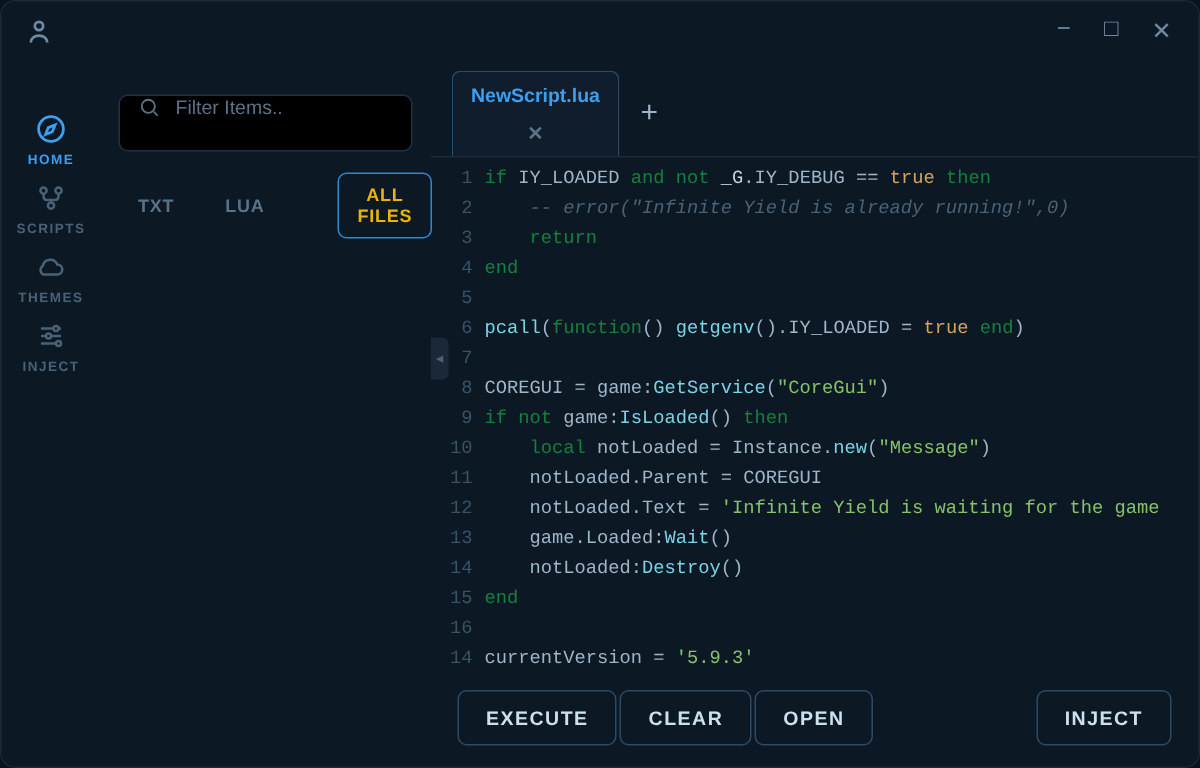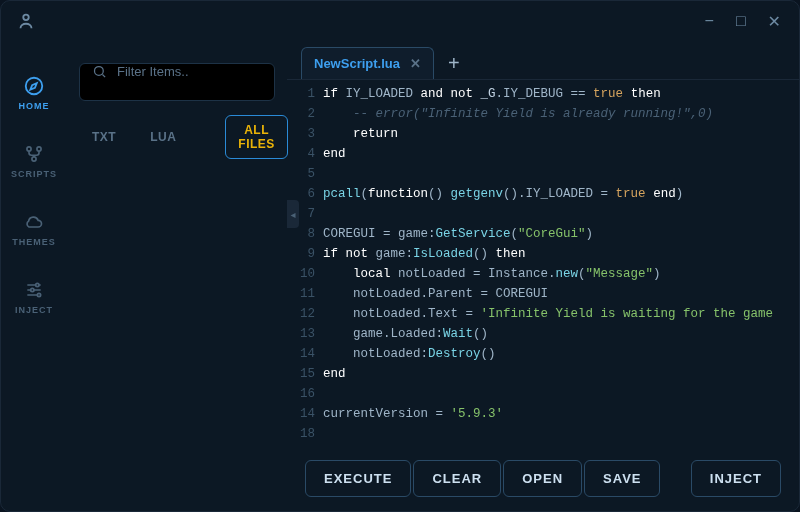--- a/index.html
+++ b/index.html
@@ -33,21 +33,21 @@
   }
   .win-controls { display:flex; gap:22px; color:#6d8aa3; }
   .win-controls span { cursor:pointer; }
   .body {
     flex:1; display:flex; overflow:hidden;
   }
   .nav {
     width: 66px;
     display:flex; flex-direction:column; 
     padding-top: 34px;
-    gap: 32px;
+    gap: 10px;
   }
   .nav-item {
     display:flex; flex-direction:column; align-items:center;
     gap:4px; cursor:pointer;
     color:#4a6176;
     font-size:9px; letter-spacing:1px; font-weight:600;
     position:relative;
   }
   .nav-item.active { color:#3d9fef; }
   .nav-item.active::before {
@@ -92,41 +92,42 @@
     display:flex; align-items:center;
     padding: 6px 10px 0 14px;
     gap:4px;
   }
   .tab {
     display:flex; align-items:center; gap:10px;
     padding:8px 12px; border-radius:6px 6px 0 0;
     border:1px solid transparent; border-bottom:none;
     color:#3d9fef; font-size:13px; font-weight:600;
     cursor:pointer;
+    flex-direction:column;
   }
   .tab.active { border-color:#2a4a66; background:#0f1d2c; }
   .tab-close { color:#5a7288; font-size:13px; }
   .tab-add { color:#9fb5c8; font-size:20px; padding:4px 10px; cursor:pointer; }
   .code-wrap {
     flex:1; overflow:hidden; position:relative;
     border-top:1px solid #1a2838;
   }
   .code {
     display:flex;
     font-family: "SFMono-Regular", Consolas, "Liberation Mono", monospace;
     font-size:12.5px; line-height:20px;
     padding-top:4px;
     height:100%;
   }
   .gutter {
     width:36px; text-align:right; color:#3a5266;
     padding-right:8px; user-select:none;
   }
   .lines { flex:1; white-space:pre; overflow:hidden; color:#9fb5c8; position:relative; }
-  .kw  { color:#ffffff;margin-top:34px; }
+  .kw  { color:#15803d;margin-top:34px; }
   .fn  { color:#7ad4e6; }
   .str { color:#86c26a; }
   .bool{ color:#d6a45e; }
   .cm  { color:#4a6176; font-style:italic; }
   .prop{ color:#c2d3e3; }
   .gutter-handle {
     position:absolute; left:0; top:120px;
     width:12px; height:28px;
     background:#1a2838; border-radius:0 4px 4px 0;
     display:flex;align-items:center;justify-content:center;
@@ -258,20 +259,19 @@
               <div>19</div>
             </div>
           <div class="lines" id="lines"><div><span class="kw">if</span><span> IY_LOADED </span><span class="kw">and not</span><span> </span><span class="prop">_G</span><span>.IY_DEBUG == </span><span class="bool">true</span><span> </span><span class="kw">then</span></div><div><span>    </span><span class="cm">-- error("Infinite Yield is already running!",0)</span></div><div><span>    </span><span class="kw">return</span></div><div><span class="kw">end</span></div><div>&nbsp;</div><div><span class="fn">pcall</span><span>(</span><span class="kw">function</span><span>() </span><span class="fn">getgenv</span><span>().IY_LOADED = </span><span class="bool">true</span><span> </span><span class="kw">end</span><span>)</span></div><div>&nbsp;</div><div><span>COREGUI = game:</span><span class="fn">GetService</span><span>(</span><span class="str">"CoreGui"</span><span>)</span></div><div><span class="kw">if not</span><span> game:</span><span class="fn">IsLoaded</span><span>() </span><span class="kw">then</span></div><div><span>    </span><span class="kw">local</span><span> notLoaded = Instance.</span><span class="fn">new</span><span>(</span><span class="str">"Message"</span><span>)</span></div><div><span>    notLoaded.Parent = COREGUI</span></div><div><span>    notLoaded.Text = </span><span class="str">'Infinite Yield is waiting for the game</span></div><div><span>    game.Loaded:</span><span class="fn">Wait</span><span>()</span></div><div><span>    notLoaded:</span><span class="fn">Destroy</span><span>()</span></div><div><span class="kw">end</span></div><div>&nbsp;</div><div><span>currentVersion = </span><span class="str">'5.9.3'</span></div><div>&nbsp;</div><div></div></div>
         </div>
       </div>
 
       <div class="action-bar">
         <button class="btn">EXECUTE</button>
         <button class="btn">CLEAR</button>
         <button class="btn">OPEN</button>
-        <button class="btn">SAVE</button>
         <div class="spacer"></div>
         <button class="btn">INJECT</button>
       </div>
     </div>
 
   </div>
 </div>
 
 </body></html>

